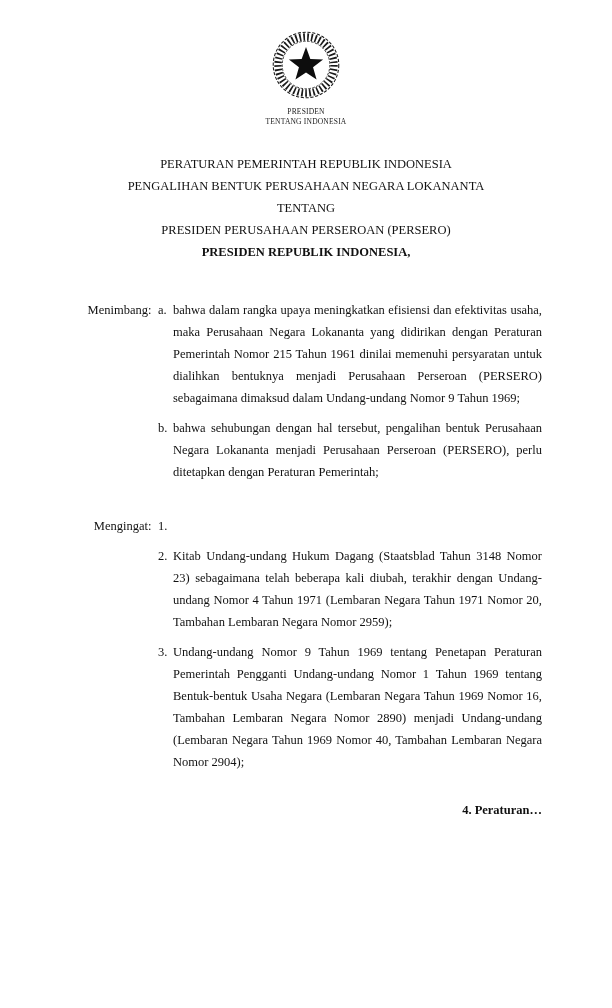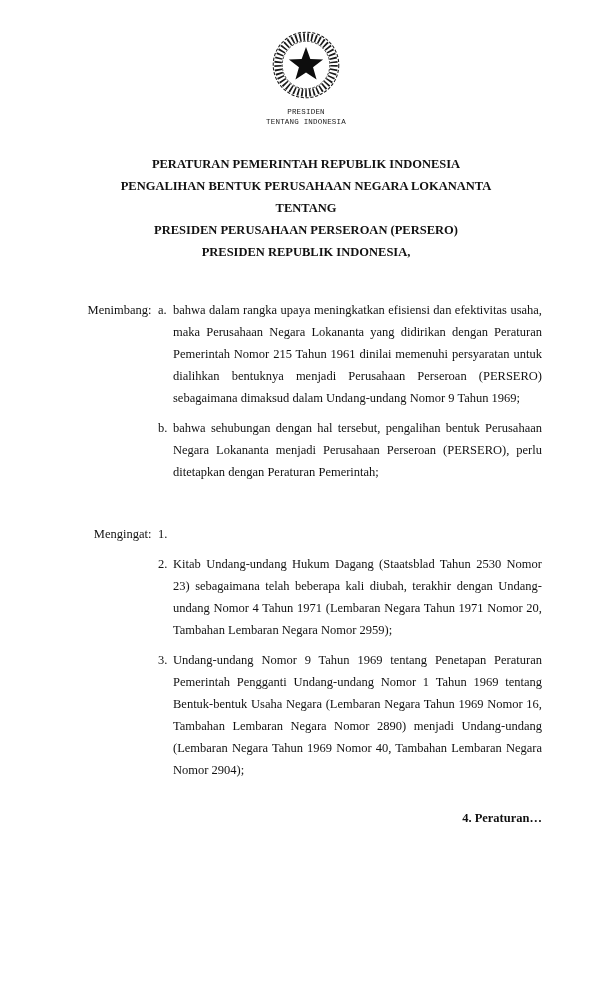--- a/index.html
+++ b/index.html
@@ -23,52 +23,52 @@
   
   .letterhead {
     text-align: center;
   }
   .seal {
     display: block;
     margin: 0 auto;
   }
   .letterhead-text {
     margin-top: 5px;
-    font-family: Liberation Mono, monospace;
+    font-family: Liberation Serif, serif;
     font-size: 7.5px;
     line-height: 10px;
     letter-spacing: 0.2px;
     color: #1a1a1a;
   }
 
   
   .title-block {
     margin-top: 26px;
     text-align: center;
-    font-weight: bold;
+    font-weight: normal;
     line-height: 22px;
   }
 
   .preamble {
     text-align: center;
     font-weight: bold;
     line-height: 22px;
   }
 
   
   .clauses {
     margin-top: 36px;
   }
   .clause-row {
     display: grid;
     grid-template-columns: 78px 10px 15px 1fr;
     line-height: 22px;
     margin-bottom: 8px;
   }
-  .clause-row.mt-lg { margin-top: 40px; }
+  .clause-row.mt-lg { margin-top: 32px; }
   .clause-row.mt-md { margin-top: 6px; }
   .c-label { text-align: right; }
   .c-colon { text-align: left; }
   .c-marker { text-align: left; }
   .c-text {
     margin: 0;
     text-align: justify;
   }
 
   .continuation {
@@ -124,21 +124,21 @@
     <div class="clause-row mt-lg">
       <span class="c-label">Mengingat</span>
       <span class="c-colon">:</span>
       <span class="c-marker">1.</span>
     </div>
 
     <div class="clause-row mt-md">
       <span class="c-label"></span>
       <span class="c-colon"></span>
       <span class="c-marker">2.</span>
-      <p class="c-text">Kitab Undang-undang Hukum Dagang (Staatsblad Tahun 2530 Nomor 23) sebagaimana telah beberapa kali diubah, terakhir dengan Undang-undang Nomor 4 Tahun 1971 (Lembaran Negara Tahun 1971 Nomor 20, Tambahan Lembaran Negara Nomor 2959);</p>
+      <p class="c-text">Kitab Undang-undang Hukum Dagang (Staatsblad Tahun 3148 Nomor 23) sebagaimana telah beberapa kali diubah, terakhir dengan Undang-undang Nomor 4 Tahun 1971 (Lembaran Negara Tahun 1971 Nomor 20, Tambahan Lembaran Negara Nomor 2959);</p>
     </div>
 
     <div class="clause-row mt-md">
       <span class="c-label"></span>
       <span class="c-colon"></span>
       <span class="c-marker">3.</span>
       <p class="c-text">Undang-undang Nomor 9 Tahun 1969 tentang Penetapan Peraturan Pemerintah Pengganti Undang-undang Nomor 1 Tahun 1969 tentang Bentuk-bentuk Usaha Negara (Lembaran Negara Tahun 1969 Nomor 16, Tambahan Lembaran Negara Nomor 2890) menjadi Undang-undang (Lembaran Negara Tahun 1969 Nomor 40, Tambahan Lembaran Negara Nomor 2904);</p>
     </div>
 
   </div>

